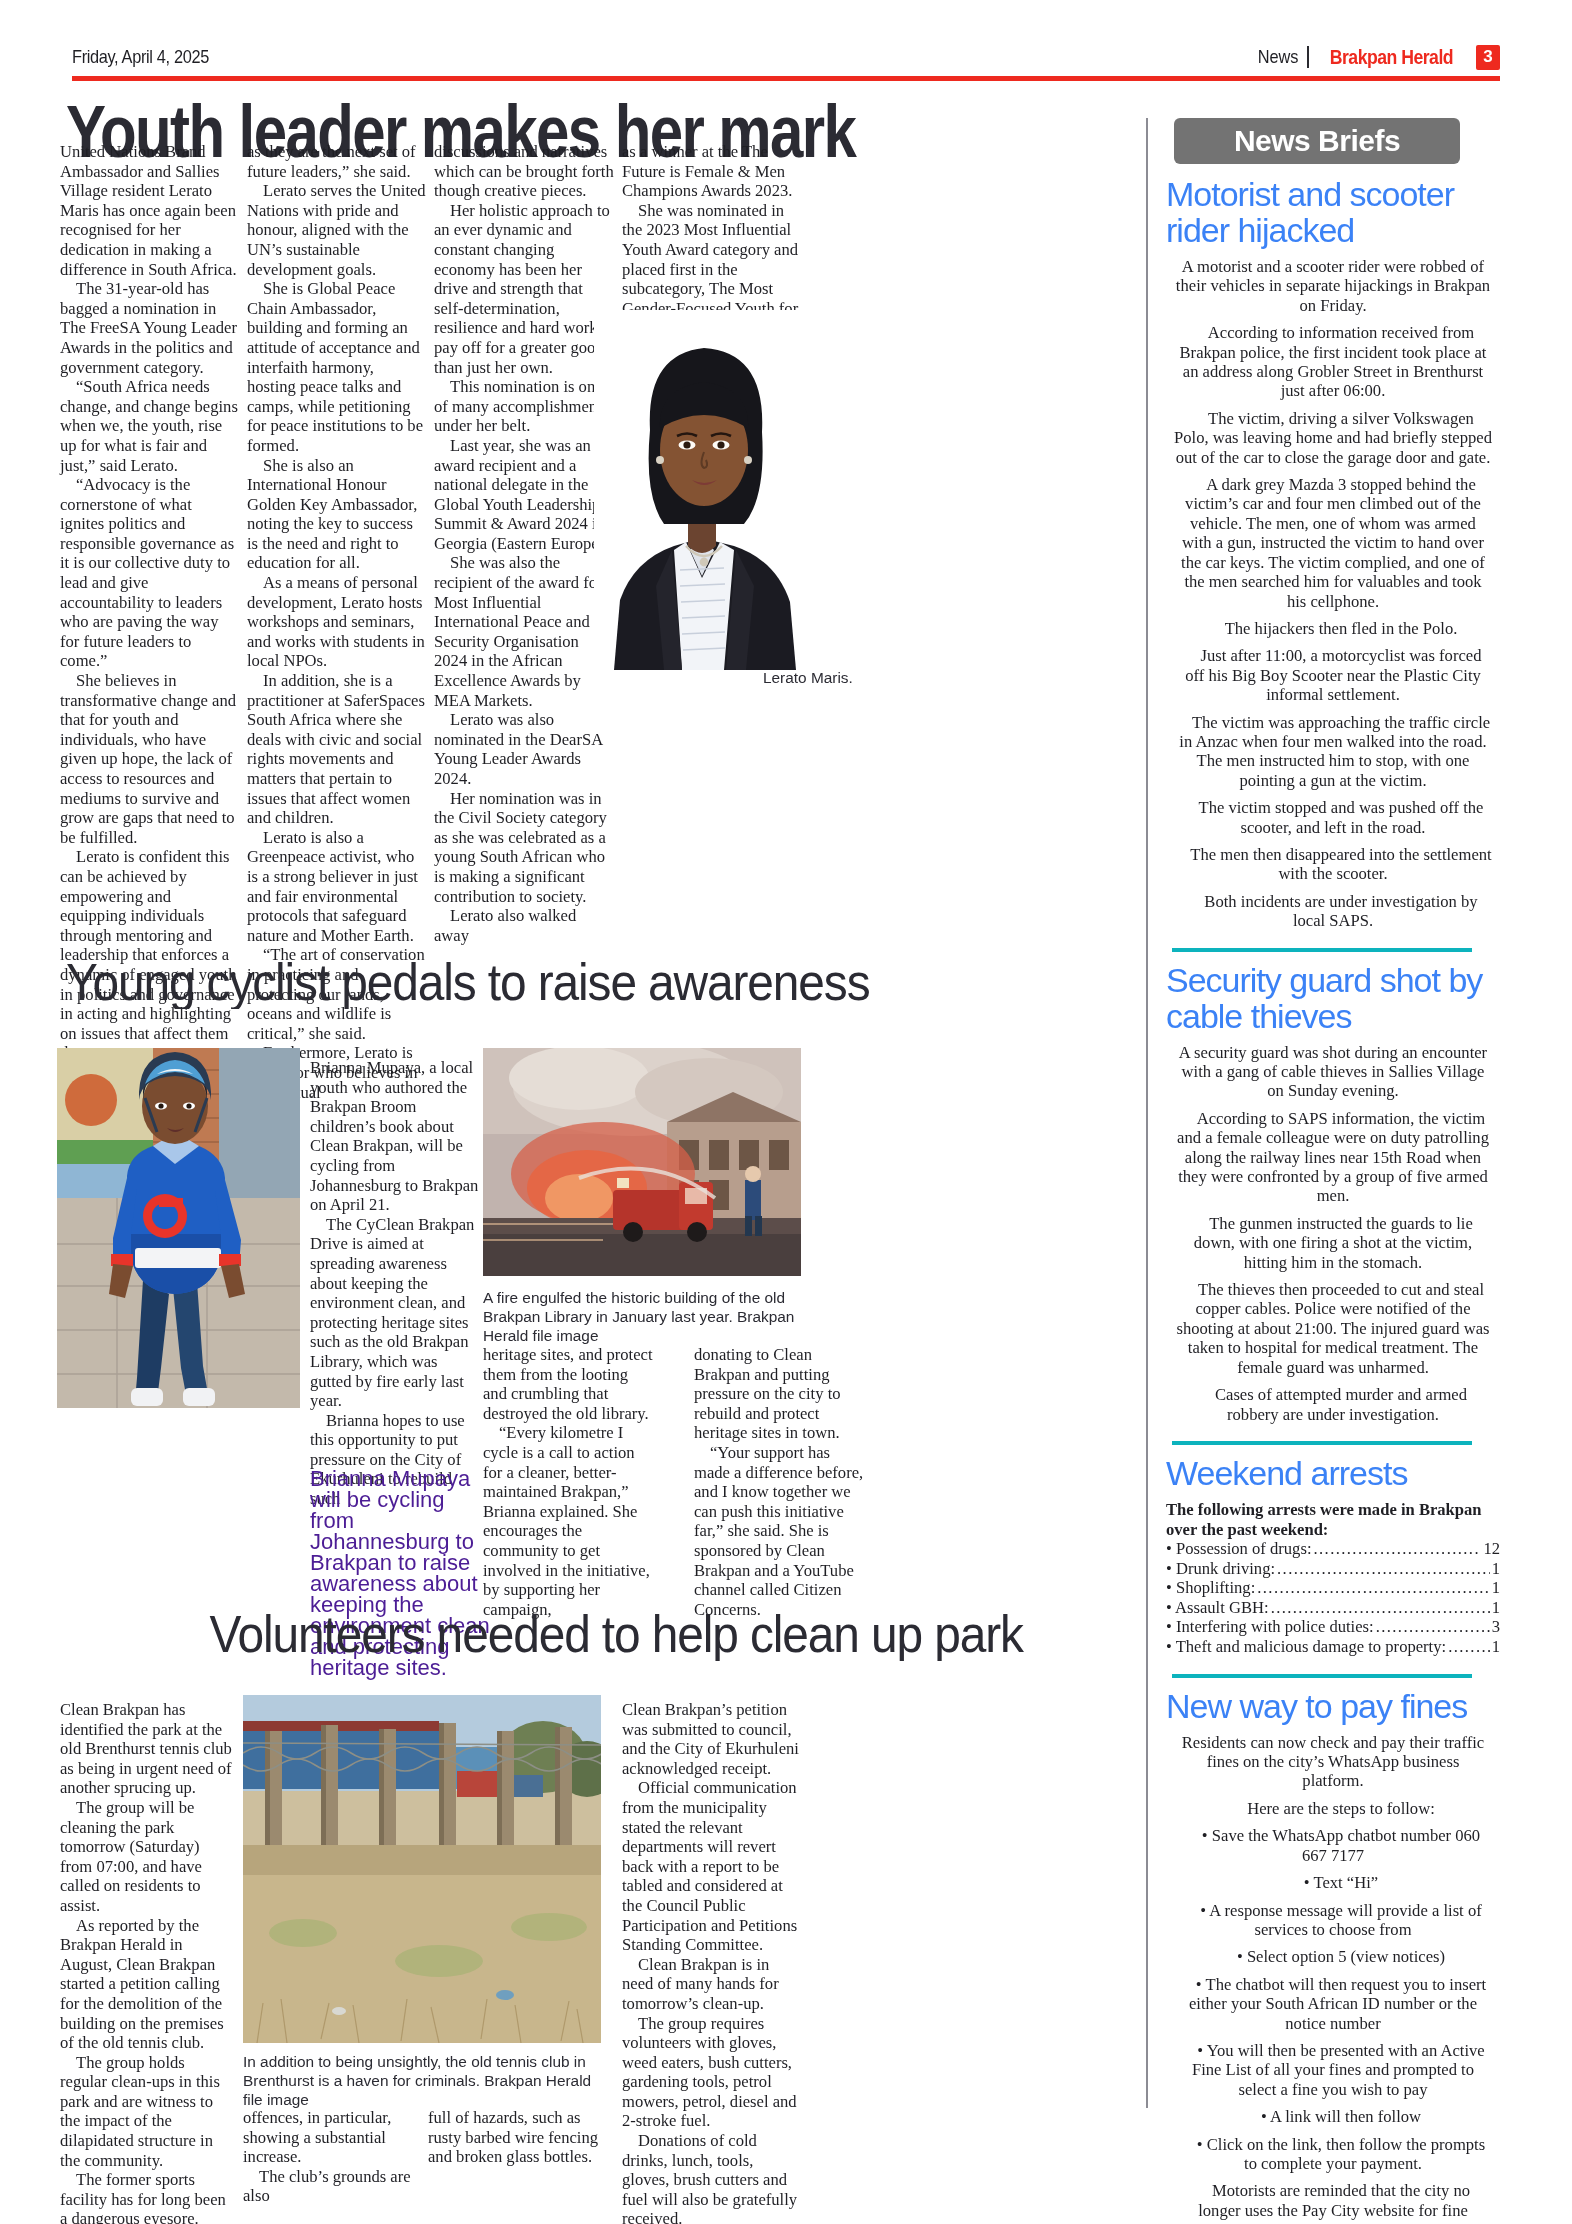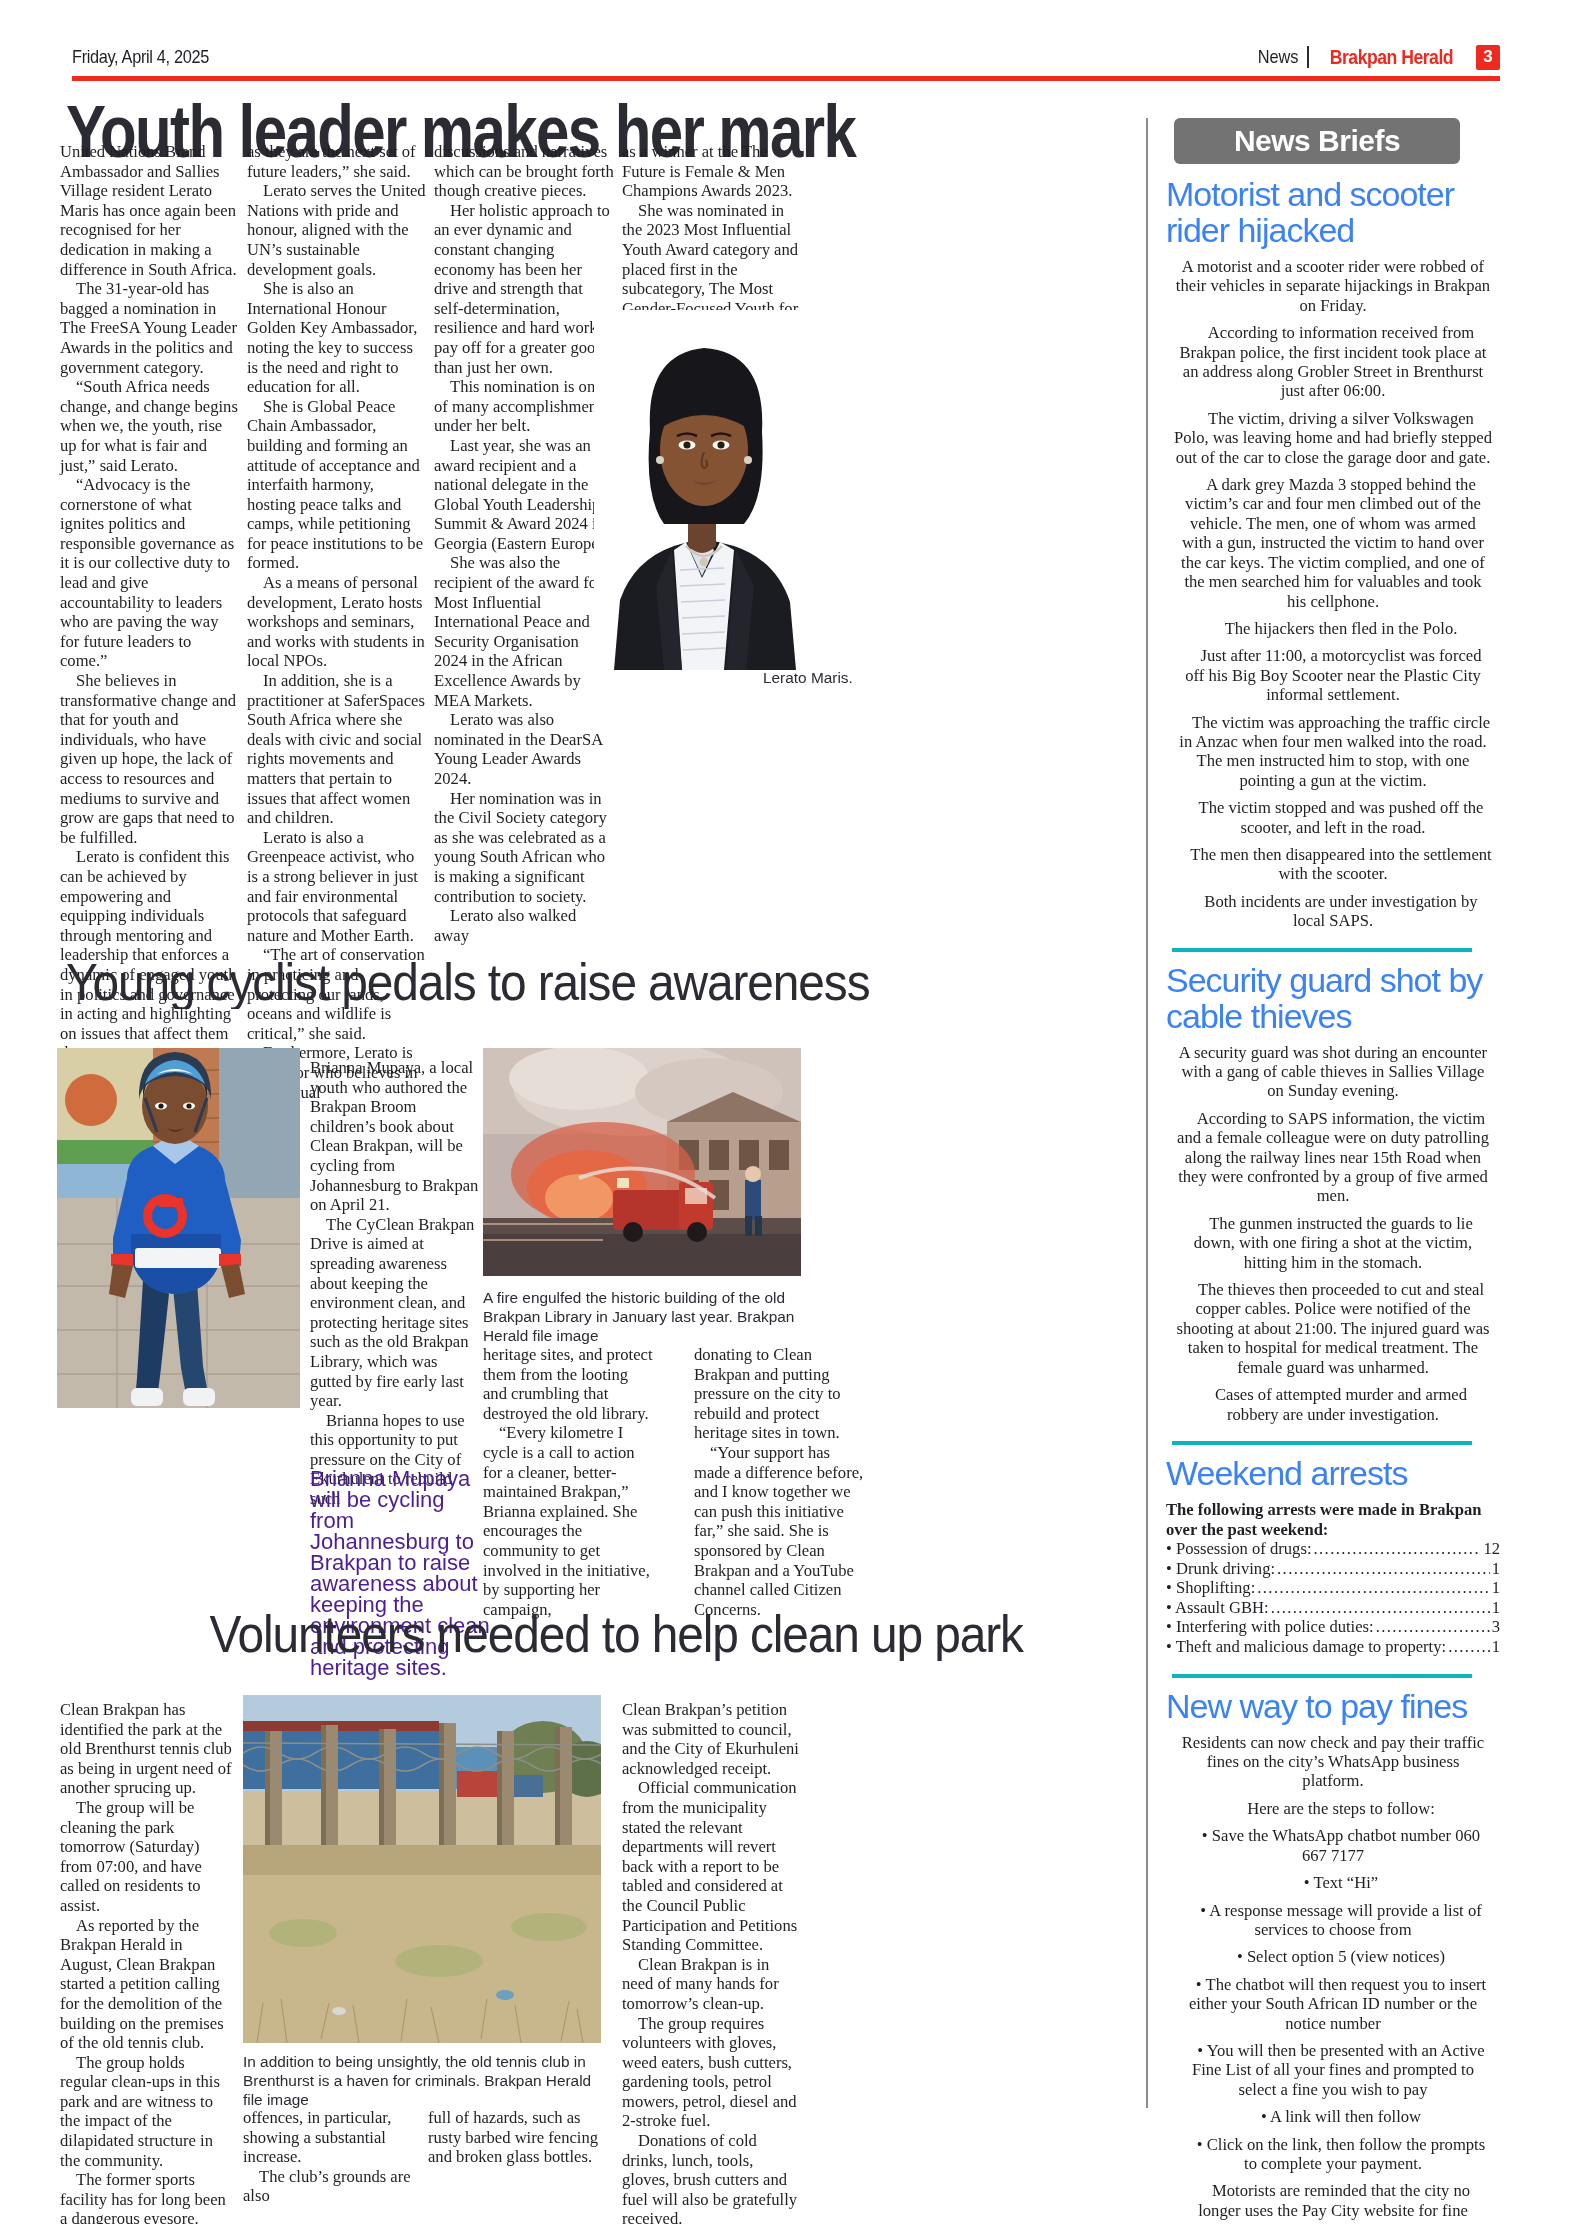--- a/index.html
+++ b/index.html
@@ -79,22 +79,22 @@
       <p>The 31-year-old has bagged a nomination in The FreeSA Young Leader Awards in the politics and government category.</p>
       <p>“South Africa needs change, and change begins when we, the youth, rise up for what is fair and just,” said Lerato.</p>
       <p>“Advocacy is the cornerstone of what ignites politics and responsible governance as it is our collective duty to lead and give accountability to leaders who are paving the way for future leaders to come.”</p>
       <p>She believes in transformative change and that for youth and individuals, who have given up hope, the lack of access to resources and mediums to survive and grow are gaps that need to be fulfilled.</p>
       <p>Lerato is confident this can be achieved by empowering and equipping individuals through mentoring and leadership that enforces a dynamic of engaged youth in politics and governance in acting and highlighting on issues that affect them the most.</p>
       <p>“I hope the youth of Brakpan can be inspired to rise up for new norms and transformative change</p>
     </div>
   <div class="body-col" style="position:absolute;left:247px;top:142px;width:180px;">
       <p class="first">as they are the next set of future leaders,” she said.</p>
       <p>Lerato serves the United Nations with pride and honour, aligned with the UN’s sustainable development goals.</p>
+      <p>She is Global Peace Chain Ambassador, building and forming an attitude of acceptance and interfaith harmony, hosting peace talks and camps, while petitioning for peace institutions to be formed.</p>
       <p>She is also an International Honour Golden Key Ambassador, noting the key to success is the need and right to education for all.</p>
-      <p>She is Global Peace Chain Ambassador, building and forming an attitude of acceptance and interfaith harmony, hosting peace talks and camps, while petitioning for peace institutions to be formed.</p>
       <p>As a means of personal development, Lerato hosts workshops and seminars, and works with students in local NPOs.</p>
       <p>In addition, she is a practitioner at SaferSpaces South Africa where she deals with civic and social rights movements and matters that pertain to issues that affect women and children.</p>
       <p>Lerato is also a Greenpeace activist, who is a strong believer in just and fair environmental protocols that safeguard nature and Mother Earth.</p>
       <p>“The art of conservation in practicing and protecting our lands, oceans and wildlife is critical,” she said.</p>
       <p>Furthermore, Lerato is an author who believes in intellectual</p>
     </div>
   <div class="body-col" style="position:absolute;left:434px;top:142px;width:180px;">
       <p class="first">discussions and narratives which can be brought forth though creative pieces.</p>
       <p>Her holistic approach to an ever dynamic and constant changing economy has been her drive and strength that self-determination, resilience and hard work pay off for a greater good than just her own.</p>
       <p>This nomination is one of many accomplishments under her belt.</p>

